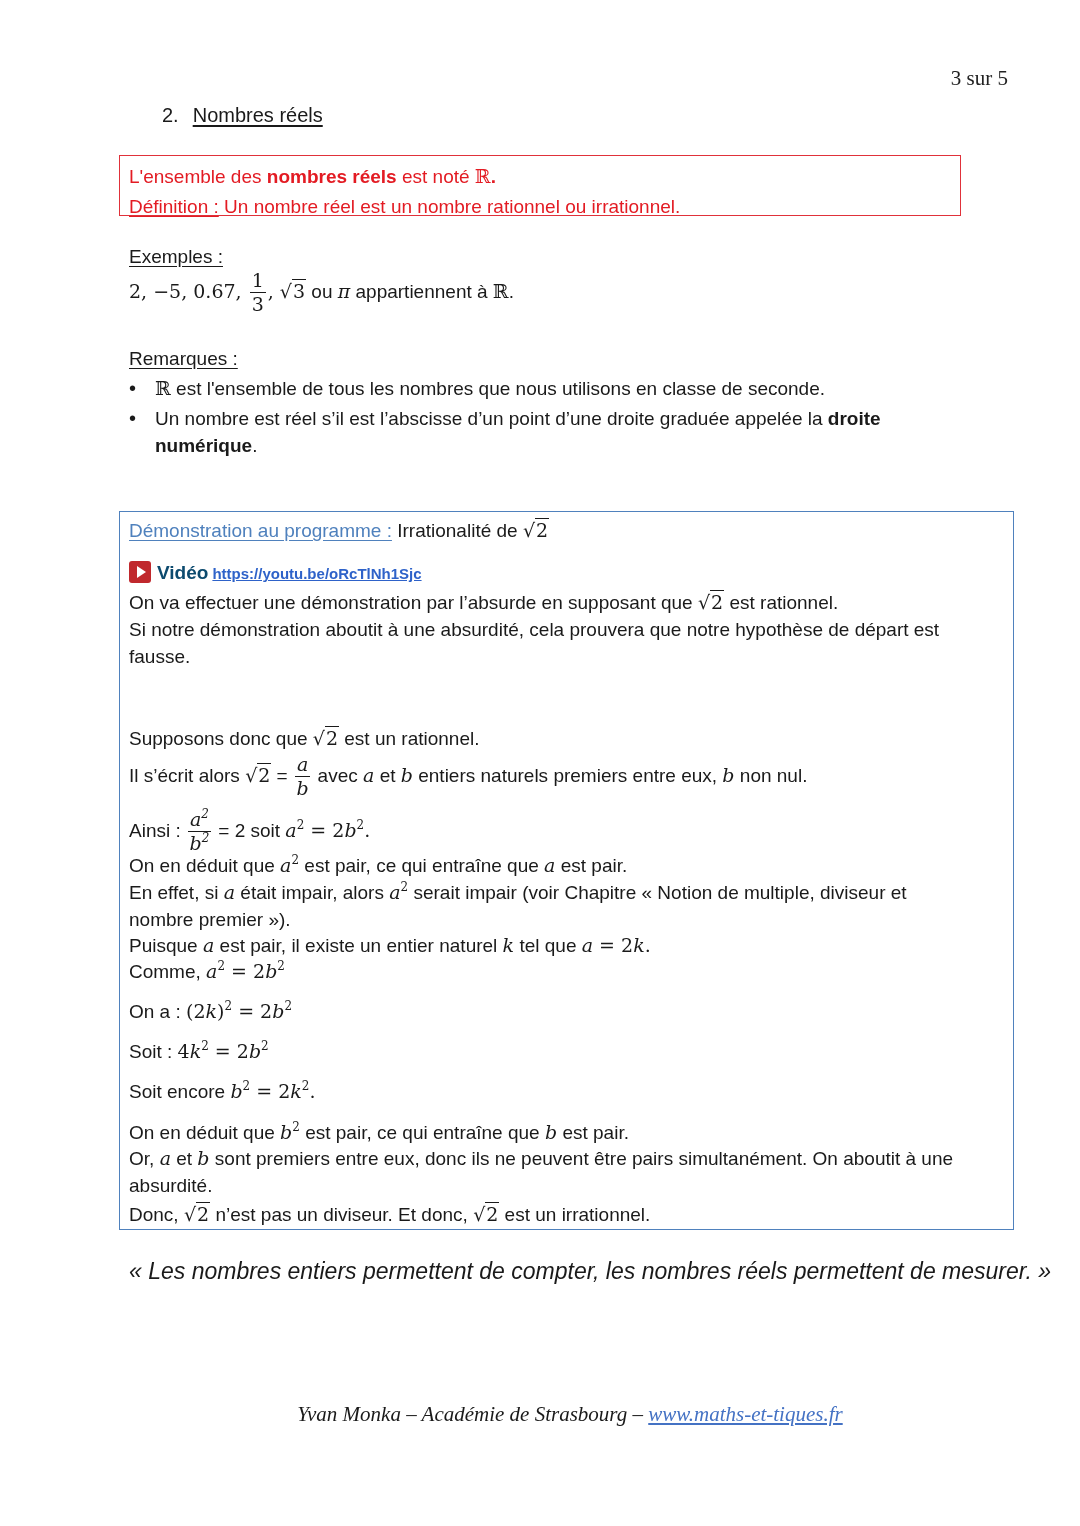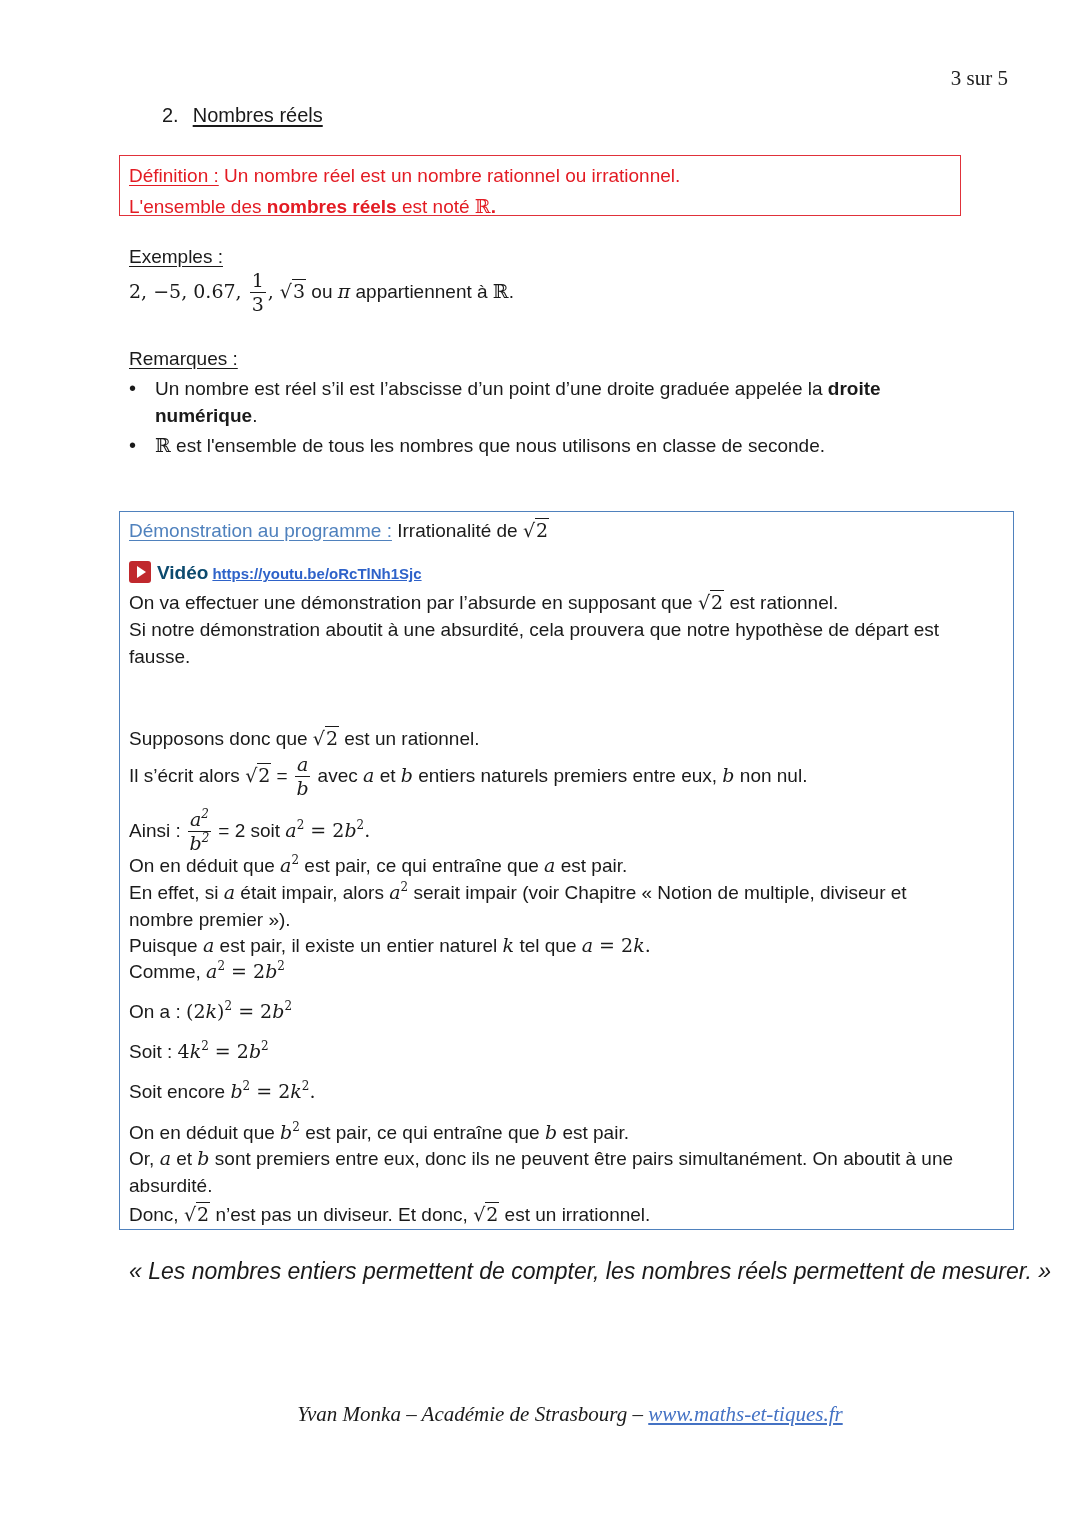--- a/index.html
+++ b/index.html
@@ -61,41 +61,41 @@
 </head>
 <body>
 
 <div class="abs page-num">3 sur 5</div>
 
 <div class="abs section-title">
   <span class="num">2.</span><span class="txt">Nombres réels</span>
 </div>
 
 <div class="abs def-box">
+  <div><span>L'ensemble des </span><span class="bb">nombres réels</span><span> est noté </span><span class="dbl">ℝ</span><span class="bb">.</span></div>
   <div><span class="lbl">Définition :</span><span> Un nombre réel est un nombre rationnel ou irrationnel.</span></div>
-  <div><span>L'ensemble des </span><span class="bb">nombres réels</span><span> est noté </span><span class="dbl">ℝ</span><span class="bb">.</span></div>
 </div>
 
 <div class="abs block" style="top:246px;">
   <span class="ul">Exemples :</span>
 </div>
 <div class="abs block" style="top:271px;">
   <span class="math">2, −5, 0.67, </span><span class="frac math">
       <span class="n">1</span>
       <span class="d">3</span>
     </span><span class="math">, </span><span class="sqrt"><span class="rad">√</span><span class="arg">3</span></span><span> ou </span><span class="mi">π</span><span> appartiennent à </span><span class="dbl">ℝ</span><span>.</span>
 </div>
 
 <div class="abs block" style="top:348px;">
   <span class="ul">Remarques :</span>
 </div>
 <div class="abs block" style="top:375px; left:129px; width:810px;">
   <ul class="rem">
+    <li><span class="dbl">ℝ</span><span> est l'ensemble de tous les nombres que nous utilisons en classe de seconde.</span></li>
     <li><span>Un nombre est réel s’il est l’abscisse d’un point d’une droite graduée appelée la </span><span class="bb">droite numérique</span><span>.</span></li>
-    <li><span class="dbl">ℝ</span><span> est l'ensemble de tous les nombres que nous utilisons en classe de seconde.</span></li>
   </ul>
 </div>
 
 <div class="abs demo-box"></div>
 
 <div class="line" style="top:517px;">
   <span class="demo-title">Démonstration au programme :</span><span> Irrationalité de </span><span class="sqrt"><span class="rad">√</span><span class="arg">2</span></span>
 </div>
 
 <div class="line" style="top:559px;">

